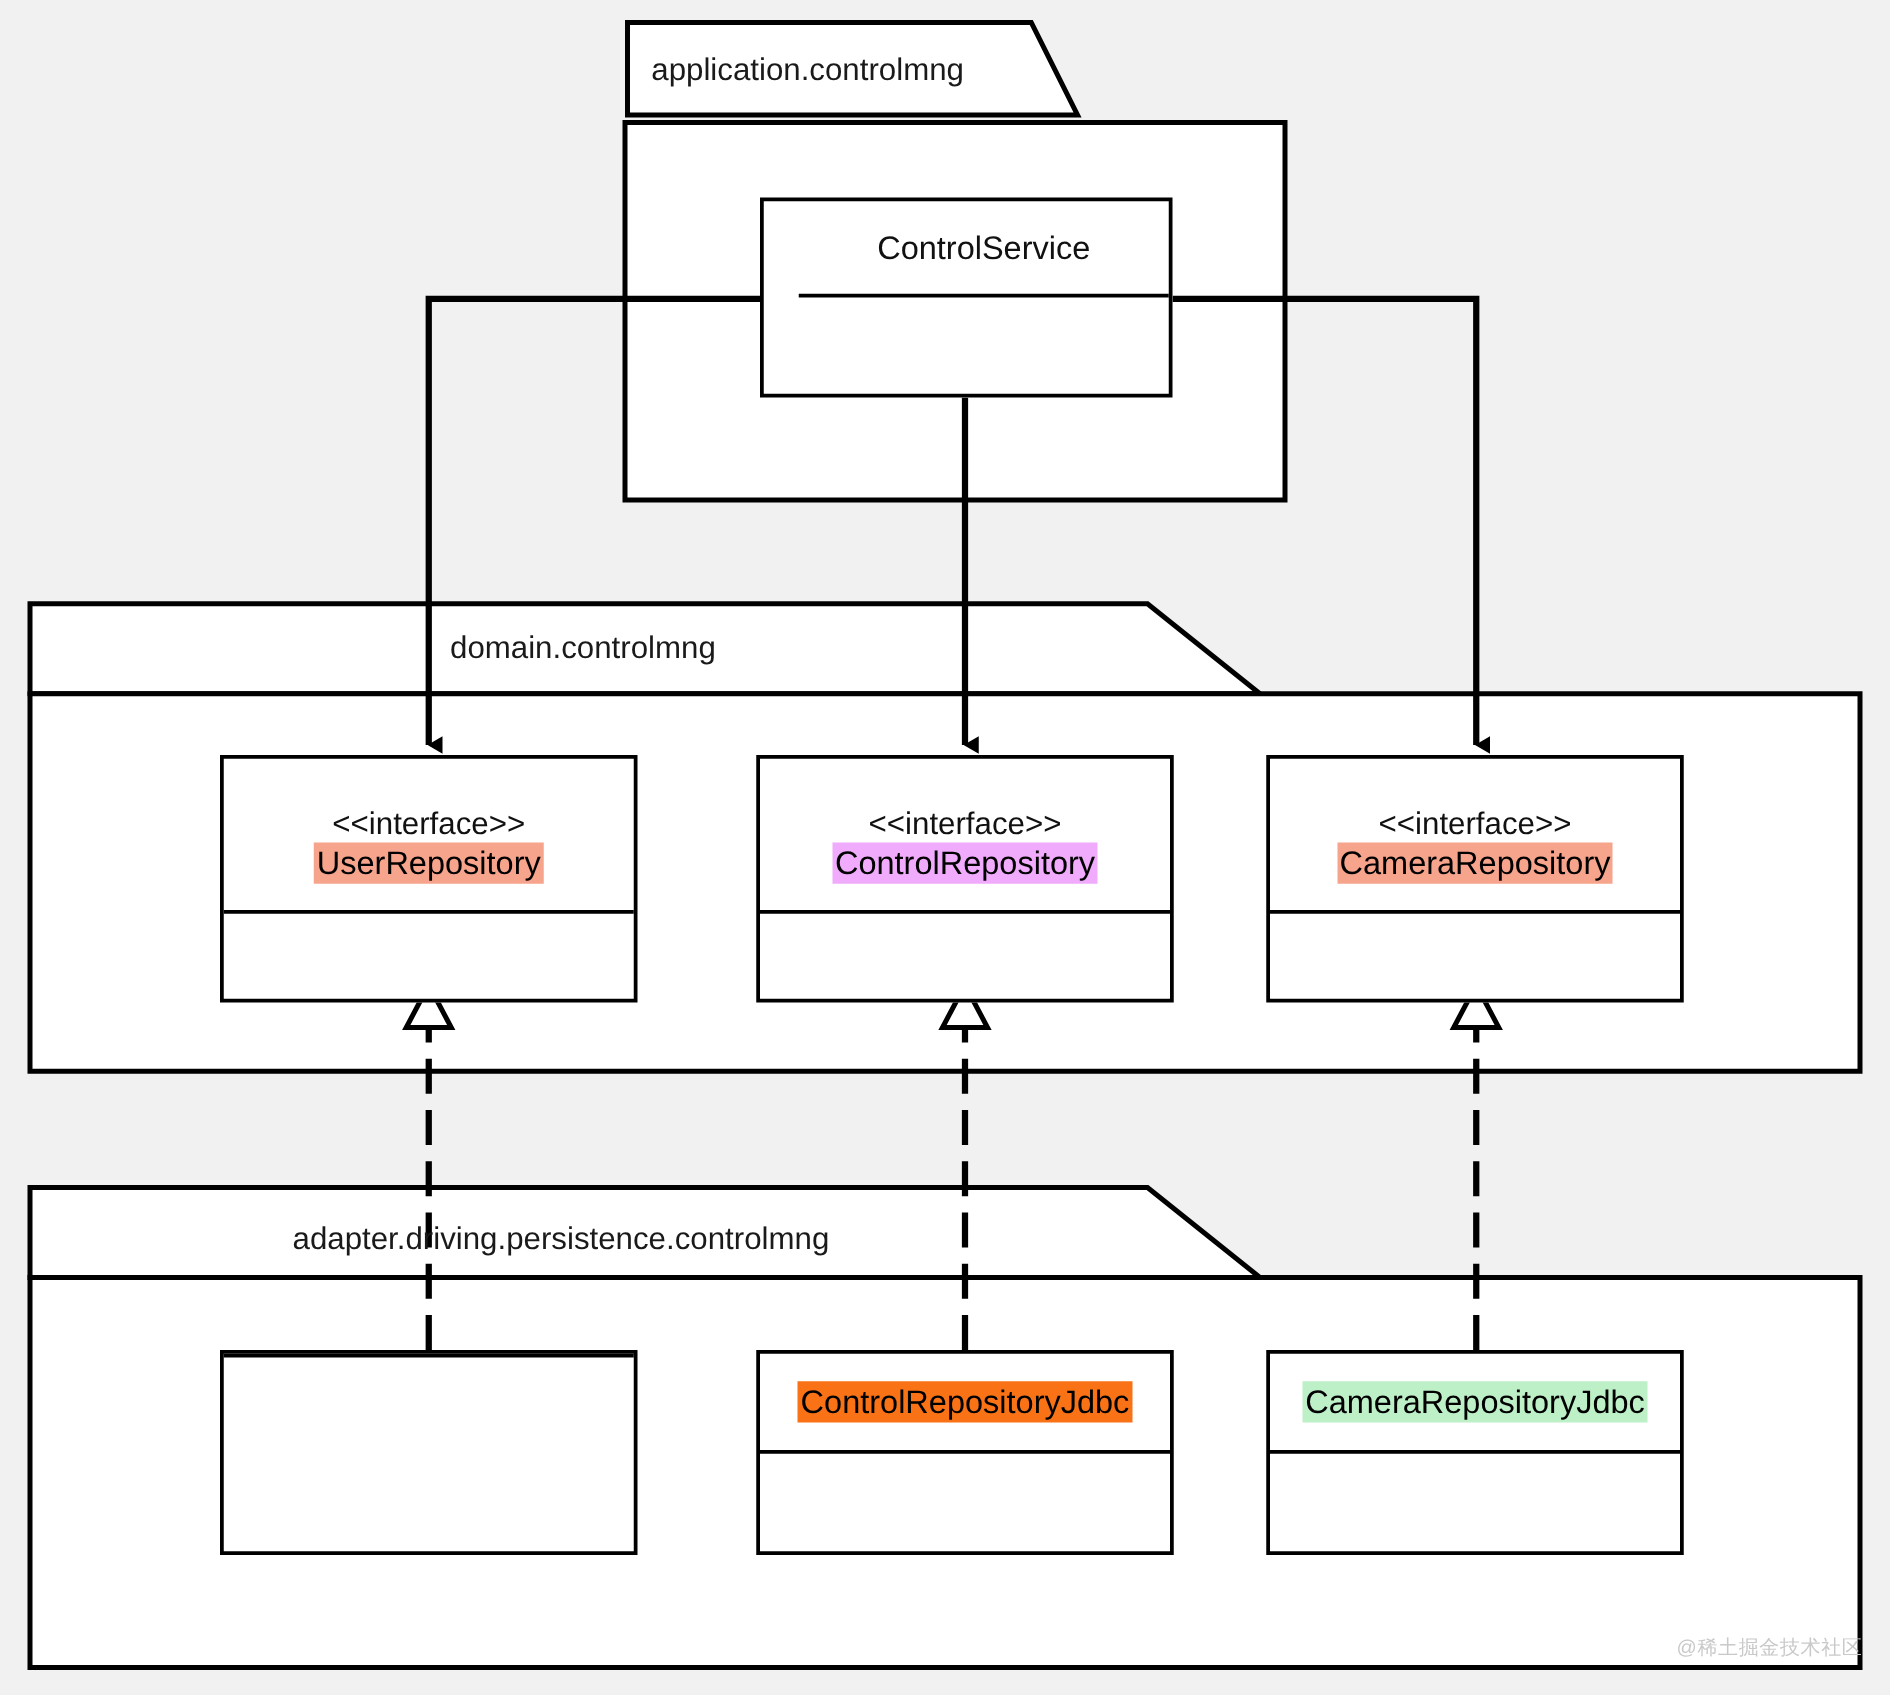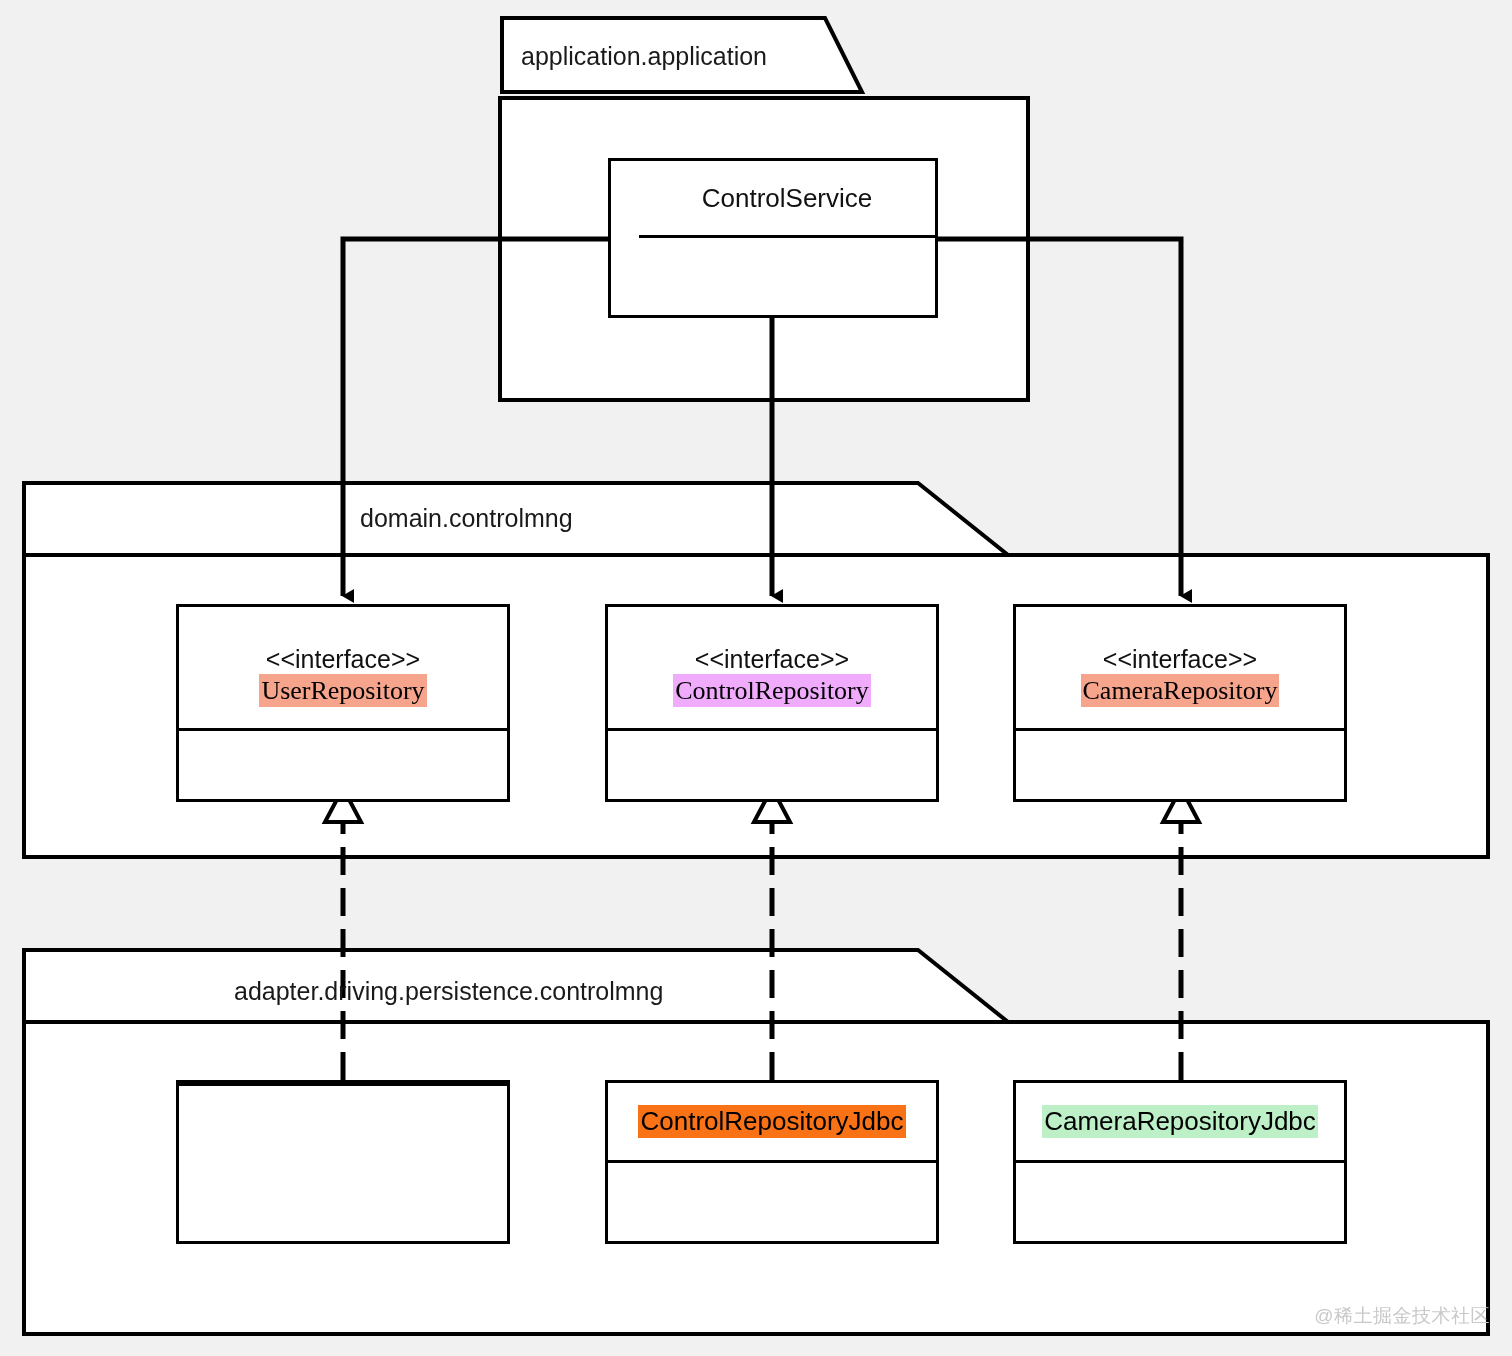--- a/index.html
+++ b/index.html
@@ -50,38 +50,37 @@
     color: #111;
     line-height: 1.15;
     white-space: nowrap;
     margin-top: 17px;
   }
   .hl-red {
     font-size: 26px;
     line-height: 1.2;
     white-space: nowrap;
     padding: 1px 2px;
-    font-family: Liberation Serif, serif;
   }
   .hl-green {
     font-size: 26px;
     line-height: 1.2;
     white-space: nowrap;
     padding: 1px 2px;
   }
   .plain-title {
     font-size: 26px;
     color: #111;
     white-space: nowrap;
   }
   .watermark {
     position: absolute;
     right: 22px;
     bottom: 27px;
-    font-size: 19px;
+    font-size: 16px;
     color: #c9c9c9;
     white-space: nowrap;
     letter-spacing: 0.5px;
   }
 </style>
 </head>
 <body>
 
 <div id="canvas">
 
@@ -130,21 +129,21 @@
       <line x1="772" y1="1080" x2="772" y2="822" stroke="#000000" stroke-width="5" stroke-dasharray="28 13"></line>
       <path d="M772,788 L790,822 L754,822 Z" fill="#ffffff" stroke="#000000" stroke-width="4"></path>
     </g>
 
     <g>
       <line x1="1181" y1="1080" x2="1181" y2="822" stroke="#000000" stroke-width="5" stroke-dasharray="28 13"></line>
       <path d="M1181,788 L1199,822 L1163,822 Z" fill="#ffffff" stroke="#000000" stroke-width="4"></path>
     </g>
   </svg>
 
-  <div class="pkg-label" style="left:521px; top:44px;">application.application</div>
+  <div class="pkg-label" style="left:521px; top:44px;">application.controlmng</div>
 
   <div class="pkg-label" style="left:360px; top:506px;">domain.controlmng</div>
 
   <div class="pkg-label" style="left:234px; top:979px;">adapter.driving.persistence.controlmng</div>
 
   <div class="clsbox" style="left:608px; top:158px; width:330px; height:160px;padding-left:28px;">
     <div class="clsname" style="height:74px;">
       <span class="plain-title">ControlService</span>
     </div>
     <div class="clsdivider" style="height:83px;"></div>

